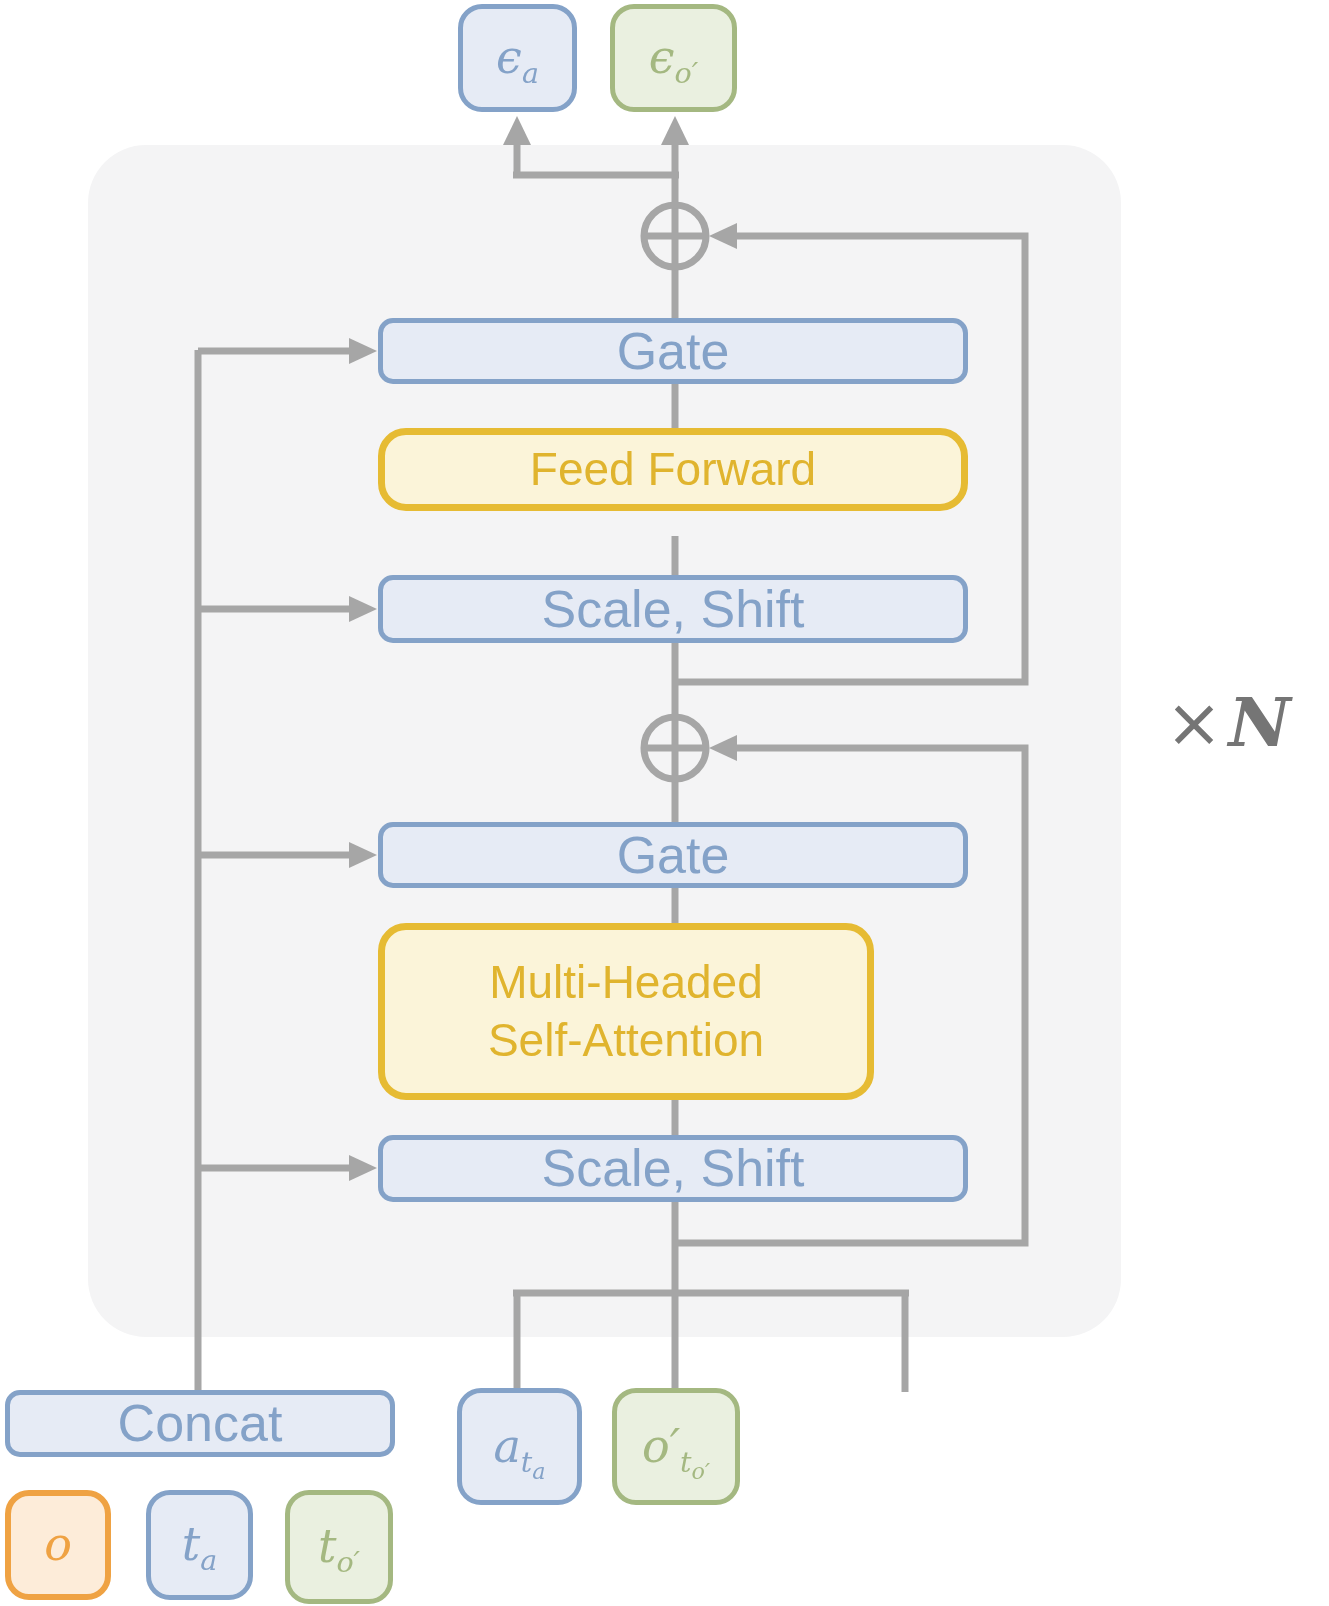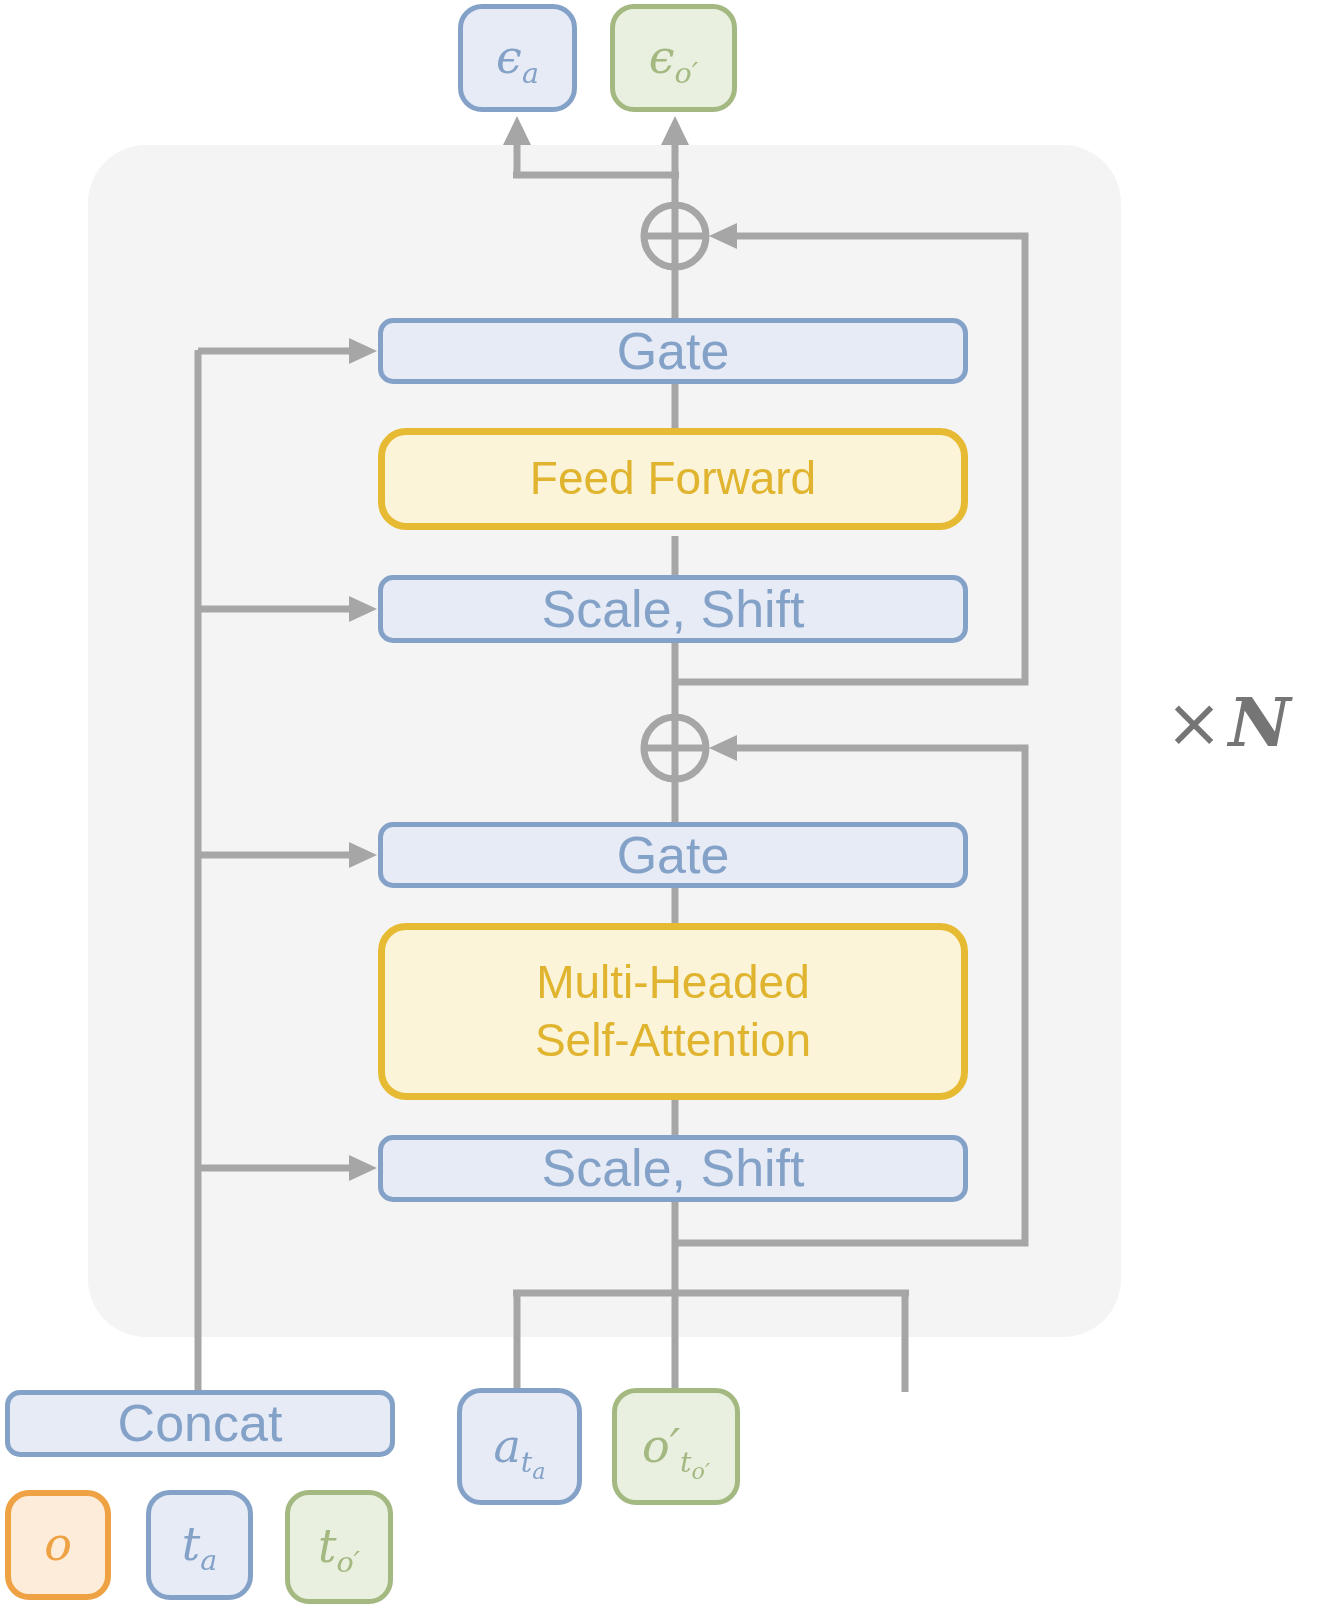--- a/index.html
+++ b/index.html
@@ -110,31 +110,31 @@
   <div class="box token blue math" style="left:458px; top:4px; width:119px; height:108px;">
     <span><span class="mi">ϵ</span><sub class="mi">a</sub></span>
   </div>
   <div class="box token green math" style="left:610px; top:4px; width:127px; height:108px;">
     <span><span class="mi">ϵ</span><sub class="mi">o′</sub></span>
   </div>
 
   <div class="box bar blue" style="left:378px; top:318px; width:590px; height:66px;">
     <span>Gate</span>
   </div>
-  <div class="box bigbar yellow" style="left:378px; top:428px; width:590px; height:102px;">
+  <div class="box bigbar yellow" style="left:378px; top:428px; width:590px; height:83px;">
     <span>Feed Forward</span>
   </div>
   <div class="box bar blue" style="left:378px; top:575px; width:590px; height:68px;">
     <span>Scale, Shift</span>
   </div>
 
   <div class="box bar blue" style="left:378px; top:822px; width:590px; height:66px;">
     <span>Gate</span>
   </div>
-  <div class="box bigbar yellow" style="left:378px; top:923px; width:590px; height:177px;text-align:center;">
+  <div class="box bigbar yellow" style="left:378px; top:923px; width:496px; height:177px;text-align:center;">
     <div>Multi-Headed</div>
     <div>Self-Attention</div>
   </div>
   <div class="box bar blue" style="left:378px; top:1135px; width:590px; height:67px;">
     <span>Scale, Shift</span>
   </div>
 
   <div id="repeat-label">
     <span class="times">×</span>
     <span class="nval">N</span>

